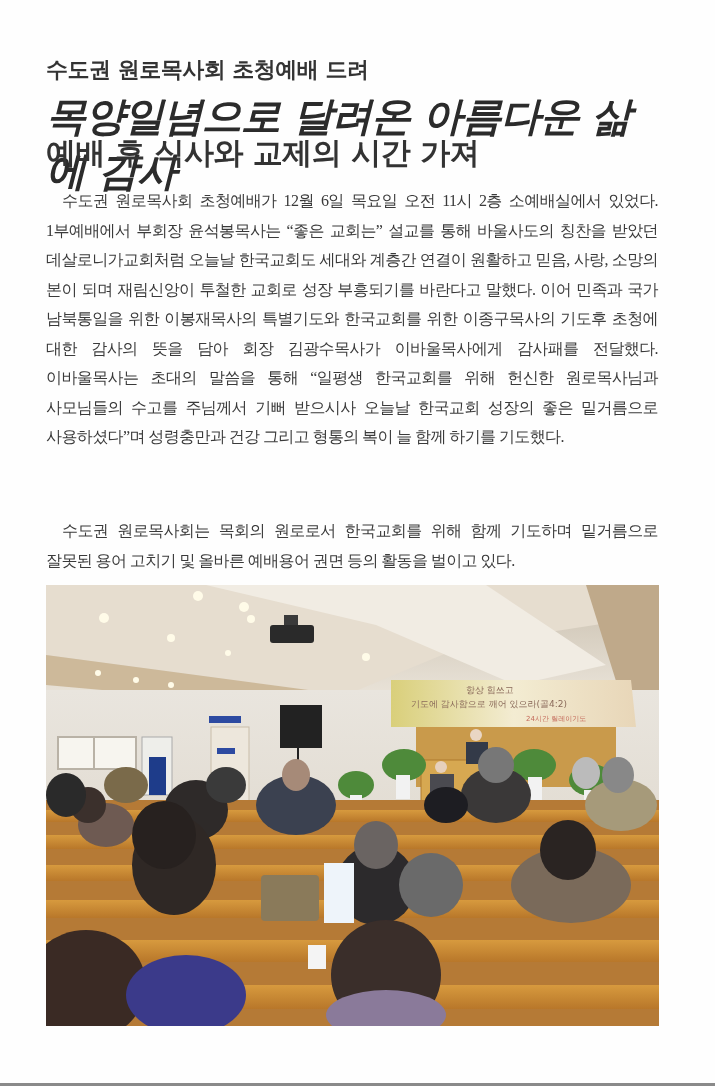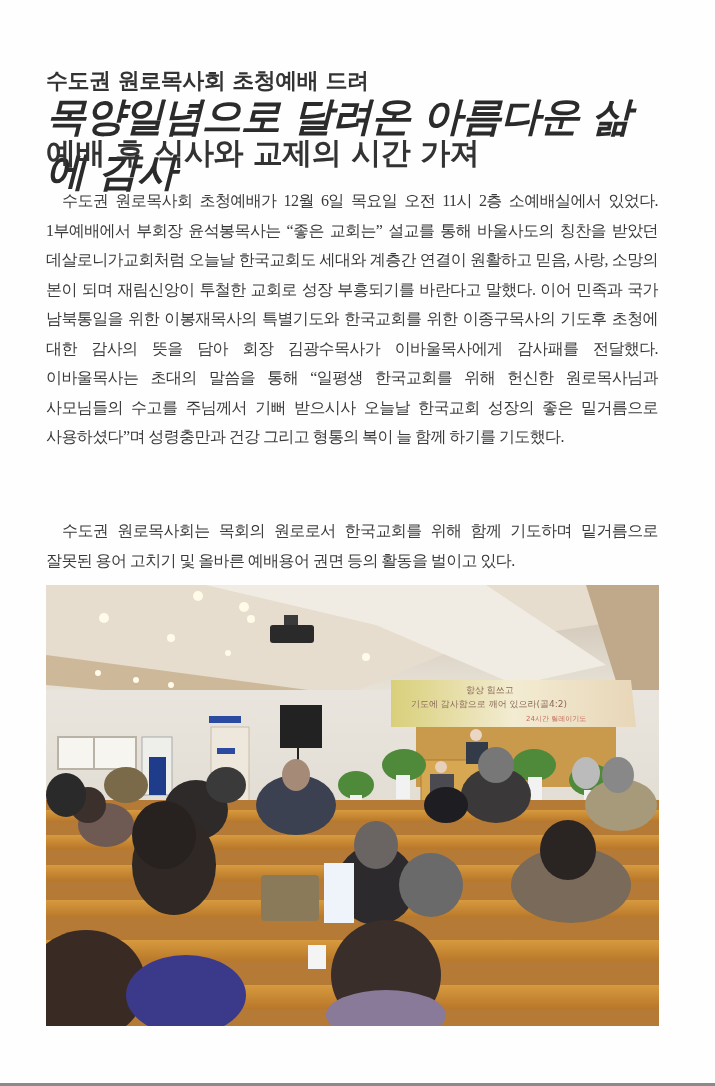--- a/index.html
+++ b/index.html
@@ -1,18 +1,18 @@
 <!DOCTYPE html>
 <html><head>
 <meta charset="utf-8">
 <style>
   html, body { margin: 0; padding: 0; background: #fefefe; }
   body { width: 715px; height: 1086px; position: relative; overflow: hidden; font-family: "DejaVu Sans", "Liberation Sans", sans-serif; color: #333; }
   .headline { position: absolute; left: 46px; width: 620px; }
-  .h-sup { top: 55px; font-size: 22px; font-weight: bold; color: #333; letter-spacing: -0.5px; margin-top: 11px; }
+  .h-sup { top: 55px; font-size: 22px; font-weight: bold; color: #333; letter-spacing: -0.5px; }
   .h-main { top: 89px; font-size: 40px; font-weight: bold; color: #2b2b2b; letter-spacing: -1px; font-style: italic; }
   .h-sub { top: 133px; font-size: 30px; font-weight: bold; color: #333; letter-spacing: -0.5px; }
   .body-text {
     position: absolute; left: 46px; width: 612px;
     font-family: Liberation Serif, serif;
     font-size: 16px; line-height: 29.5px; color: #3a3a3a;
     text-align: justify; letter-spacing: -0.6px; word-break: keep-all; margin-top: 8px;
   }
   .p1 { top: 178px; }
   .p2 { top: 508px; }

